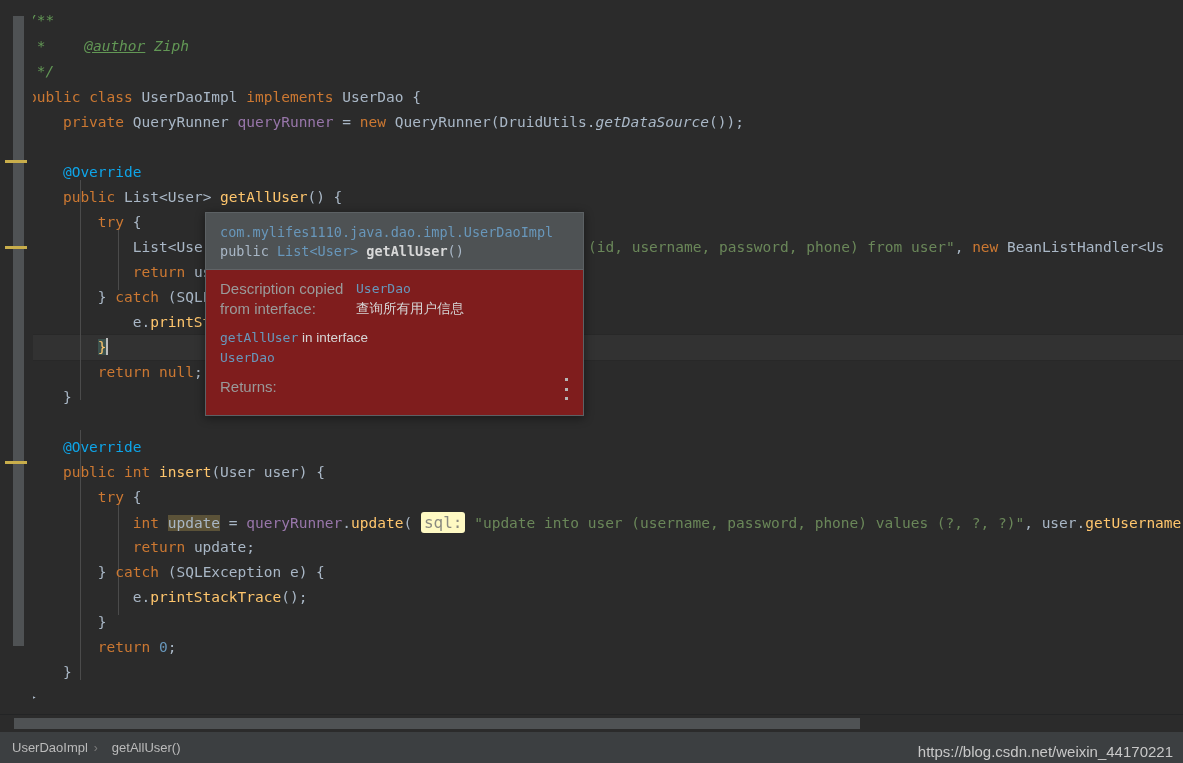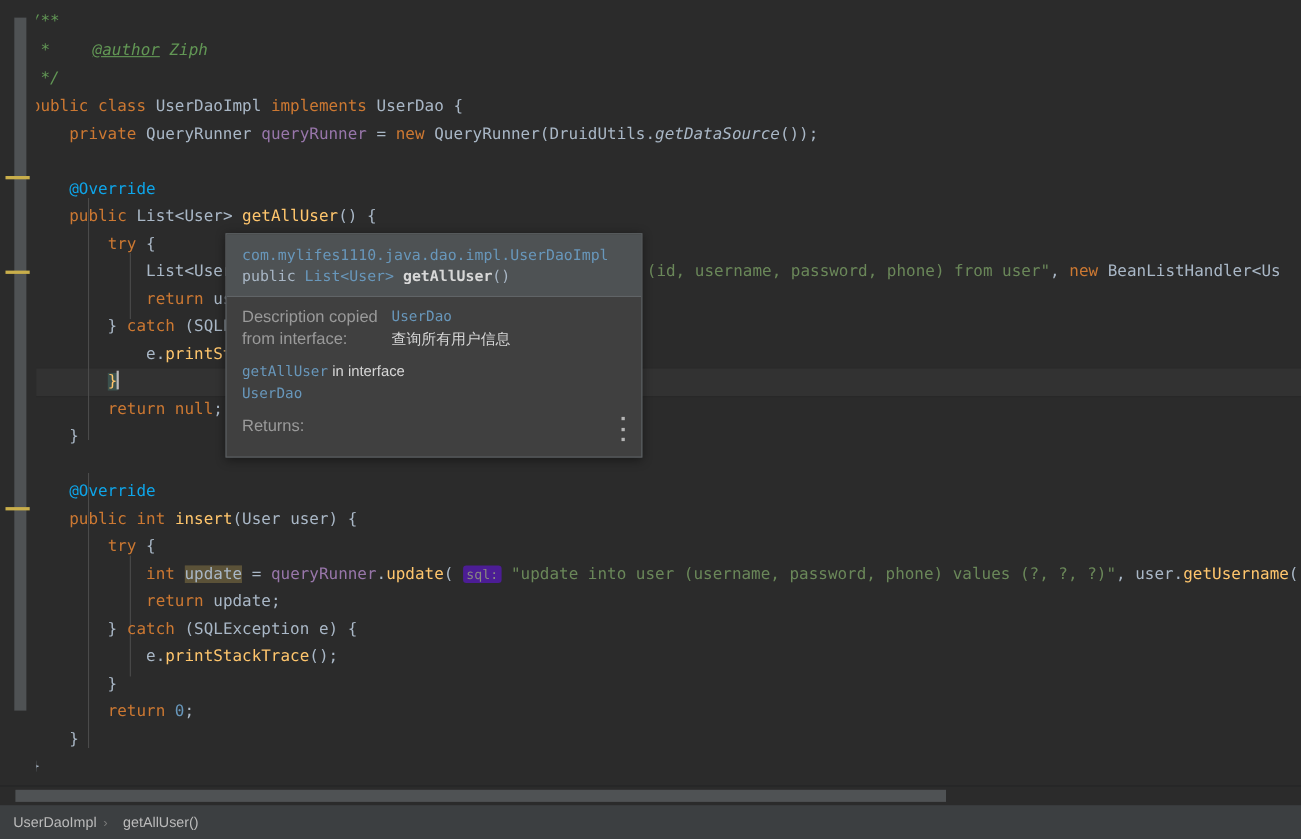--- a/index.html
+++ b/index.html
@@ -90,25 +90,25 @@
   .str      { color: #6a8759; }
   .num      { color: #6897bb; }
   .cmt      { color: #629755; font-style: italic; }
   .cmt-tag  { color: #629755; font-style: italic; font-weight: normal; text-decoration: underline; margin-left: 30px; }
   .anno     { color: #0ea5e9; }
   .static-i { color: #a9b7c6; font-style: italic; }
   .iface    { color: #a9b7c6; }
   .classname-decl { color: #a9b7c6; }
 
   .hint-chip {
-    background: #4c1d95;
+    background: #fef9c3;
     color: #8a8a80;
     border-radius: 3px;
     padding: 1px 3px;
-    font-size: 12px;
+    font-size: 16px;
   }
   .var-hl {
     background: #5b5238;
   }
   .brace-match {
     background: #3b514d;
     color: #ffc66d;
   }
   .caret {
     display: inline-block;
@@ -194,21 +194,21 @@
     color: #c8c8c8;
   }
 
   
   #doc-popup {
     position: absolute;
     left: 205px;
     top: 212px;
     width: 377px;
     height: 202px;
-    background: #404040;
+    background: #7f1d1d;
     border: 1px solid #5c6164;
     box-shadow: 0 2px 9px rgba(0,0,0,0.45);
     font-family: "Liberation Sans", sans-serif;
     overflow: hidden;
   }
   #doc-sig {
     padding: 10px 14px 8px 14px;
     border-bottom: 1px solid #606467;
     background: #4e5254;
   }
@@ -406,20 +406,21 @@
   </div>
 
   <div id="hscroll-trough">
     <div id="hscroll-thumb" style="left: 14px; width: 846px; background: rgb(79, 82, 84);"></div>
   </div>
 
   <div id="breadcrumb-bar">
     <span class="crumb">UserDaoImpl</span>
     <span class="crumb-sep">›</span>
     <span class="crumb">getAllUser()</span>
+    <span id="watermark">https://blog.csdn.net/weixin_44170221</span>
   </div>
 
   <div id="doc-popup">
     <div id="doc-sig">
       <div class="sig-line"><span class="sig-pkg">com.mylifes1110.java.dao.impl.UserDaoImpl</span></div>
       <div class="sig-line"><span class="sig-kw">public </span><span class="sig-type">List&lt;User&gt;</span><span class="sig-name"> getAllUser</span><span class="sig-kw">()</span></div>
     </div>
     <div id="doc-body">
 
       <div class="doc-row">

